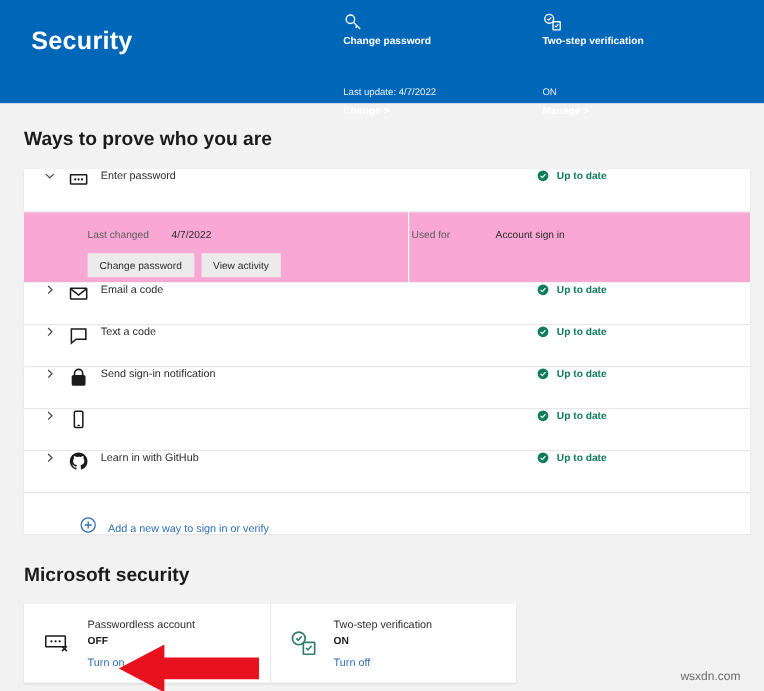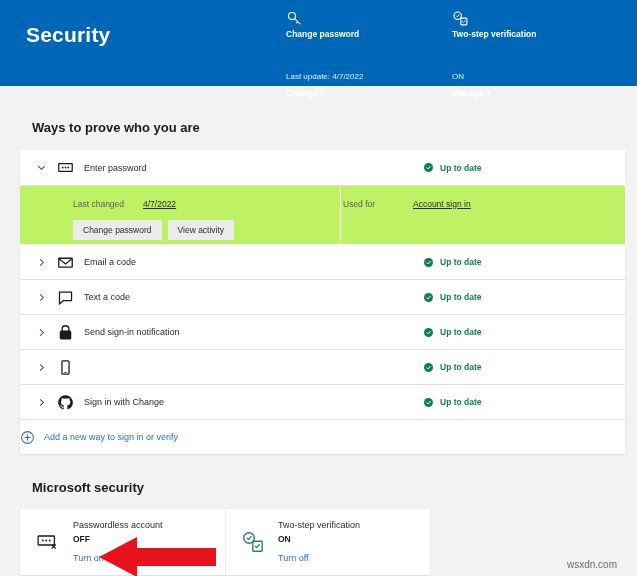--- a/index.html
+++ b/index.html
@@ -71,24 +71,24 @@
   }
 
   
   .content {
     padding: 0;
   }
   .section-head {
     padding: 0 20px;
   }
   .section-title {
-    font-size: 13px;
+    font-size: 16px;
     font-weight: bold;
     color: #1b1b1b;
-    margin: 12px;
+    margin: 0;
     padding-top: 22px;
   }
   .section-desc {
     font-size: 9px;
     color: #4a4a4a;
     margin: 0;
     padding-top: 10px;
     line-height: 13px;
   }
   .inline-link {
@@ -98,21 +98,21 @@
   }
 
   
   .list-wrap {
     margin: 15px 12px 0 20px;
   }
   .row {
     background: #ffffff;
     height: 34px;
     display: flex;
-    align-items: center;
+    align-items: flex-start;
     padding: 0 14px 0 10px;
     box-sizing: border-box;
     position: relative;
     margin-bottom: 1px;
     box-shadow: 0 0.6px 1.8px rgba(0,0,0,0.10);
   }
   .row.first { height: 35px; }
   .chev {
     width: 22px;
     flex: 0 0 22px;
@@ -131,21 +131,21 @@
     color: #1b1b1b;
   }
   .row-label {
     font-size: 9px;
     color: #2b2b2b;
     padding-left: 6px;
     white-space: nowrap;
   }
   .status {
     position: absolute;
-    left: 404px;
+    left: 428px;
     display: flex;
     align-items: center;
     gap: 7px;
   }
   .status-dot {
     width: 9px;
     height: 9px;
     border-radius: 50%;
     background: #107c5a;
     display: flex;
@@ -154,21 +154,21 @@
   }
   .status-text {
     font-size: 8.5px;
     font-weight: bold;
     color: #107c5a;
     white-space: nowrap;
   }
 
   
   .detail {
-    background: #bef264;
+    background: #f9a8d4;
     height: 58px;
     display: flex;
     padding: 0;
     position: relative;
     margin-bottom: 1px;
   }
   .detail-col {
     padding-top: 12px;
   }
   .detail-col.c1 { padding-left: 53px; width: 260px; }
@@ -178,21 +178,20 @@
     font-size: 8.5px;
     line-height: 12px;
   }
   .detail-key {
     color: #5c5c5c;
     width: 70px;
     flex: 0 0 70px;
   }
   .detail-val {
     color: #2b2b2b;
-    text-decoration: underline;
   }
   .detail-btns {
     display: flex;
     gap: 6px;
     margin-top: 10px;
   }
   .gbtn {
     background: #ebebeb;
     border: none;
     font-family: "Liberation Sans", sans-serif;
@@ -209,21 +208,22 @@
     bottom: 0;
     width: 1px;
     background: #ffffff;
   }
 
   
   .add-row {
     background: #ffffff;
     height: 34px;
     display: flex;
-    align-items: center;
+    align-items: flex-end;
+    padding-left: 46px;
     box-sizing: border-box;
     box-shadow: 0 0.6px 1.8px rgba(0,0,0,0.10);
   }
   .add-icon {
     color: #2f6fb5;
     display: flex;
     align-items: center;
     margin-right: 9px;
     cursor: pointer;
   }
@@ -491,21 +491,21 @@
       <span class="chev">
         <svg width="11" height="11" viewBox="0 0 24 24" fill="none" stroke="#444" stroke-width="2.2">
             <polyline points="9,5 16,12 9,19"></polyline>
           </svg>
       </span>
       <span class="row-icon">
         <svg width="17" height="17" viewBox="0 0 24 24" fill="#1b1b1b">
           <path d="M12 1.6C6.3 1.6 1.7 6.2 1.7 11.9c0 4.55 2.95 8.4 7.04 9.77.52.09.71-.22.71-.5 0-.25-.01-1.07-.01-1.95-2.58.48-3.25-.63-3.46-1.21-.12-.3-.63-1.21-1.08-1.46-.37-.2-.9-.68-.01-.7.83-.01 1.42.77 1.62 1.08.95 1.59 2.46 1.15 3.07.87.09-.69.37-1.15.67-1.41-2.29-.26-4.68-1.14-4.68-5.08 0-1.12.4-2.05 1.06-2.77-.11-.26-.46-1.32.1-2.74 0 0 .86-.27 2.83 1.06a9.6 9.6 0 0 1 2.58-.35c.87 0 1.75.12 2.58.35 1.96-1.34 2.83-1.06 2.83-1.06.56 1.42.21 2.48.1 2.74.66.72 1.06 1.64 1.06 2.77 0 3.95-2.4 4.82-4.69 5.08.37.32.69.94.69 1.9 0 1.37-.01 2.48-.01 2.83 0 .28.19.6.71.5a10.33 10.33 0 0 0 7.03-9.77C22.3 6.2 17.7 1.6 12 1.6z"></path>
         </svg>
       </span>
-      <span class="row-label">Sign in with Change</span>
+      <span class="row-label">Learn in with GitHub</span>
       <span class="status">
         <span class="status-dot">
           <svg width="7" height="7" viewBox="0 0 24 24" fill="none" stroke="#ffffff" stroke-width="3.4">
               <polyline points="5,12 10,17 19,7"></polyline>
             </svg>
         </span>
         <span class="status-text">Up to date</span>
       </span>
     </div>
 

